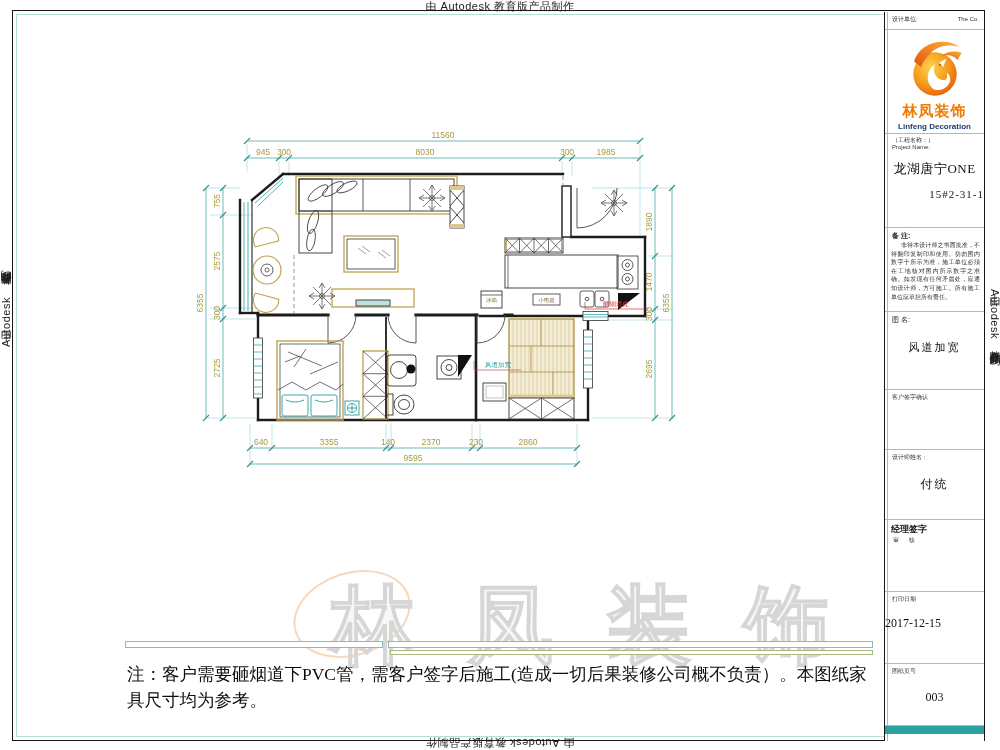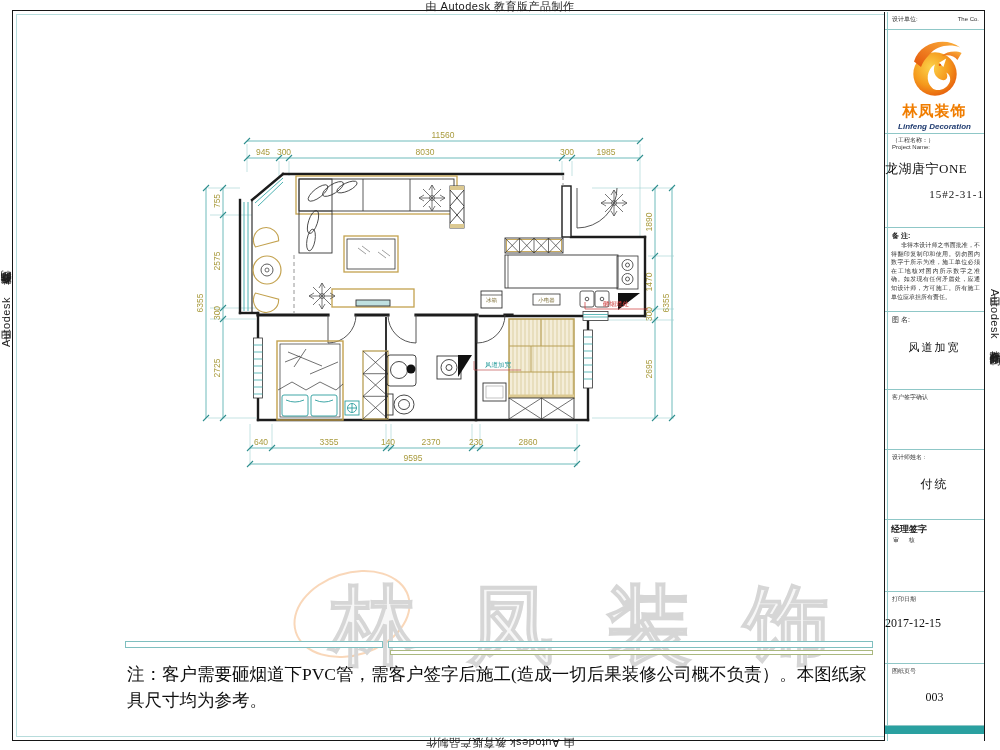--- a/index.html
+++ b/index.html
@@ -26,23 +26,23 @@
   .tb::before { content:""; position:absolute; left:2px; top:0; bottom:0; width:1px; background:#8fc7c7; }
   .tb-row { position:absolute; left:0; width:100%; border-bottom:1px solid #8fc7c7; overflow:hidden; }
   .t6 { font-size:6px; color:#333; } .t7 { font-size:7px; color:#222; }
   .lbl { position:absolute; left:7px; top:3px; }
   .serifv { font-family:"Liberation Serif", serif; }
 
   .r-designunit { top:0; height:18px; }
   .r-designunit .right { position:absolute; right:5px; top:4px; }
   .r-logo { top:18px; height:104px; text-align:center; }
   .logo-cn { font-size:15px; font-weight:bold; color:#f07d00; letter-spacing:1px; margin-top:-4px; }
-  .logo-en { font-size:8px; font-weight:bold; color:#1f3b70; margin-top:1px;font-style:italic; }
+  .logo-en { font-size:8px; font-weight:bold; color:#1f3b70; margin-top:1px; }
   .r-project { top:122px; height:94px; }
-  .proj-name { margin-top:26px; font-size:13px; letter-spacing:.5px; }
+  .proj-name { margin-top:26px; text-align:center; font-size:13px; letter-spacing:.5px; }
   .proj-unit { margin-top:10px; text-align:right; font-size:11px; letter-spacing:1px; }
   .r-remark { top:216px; height:84px; }
   .remark-p { position:absolute; left:6px; right:4px; top:13px; font-size:6px; line-height:8.6px;
               color:#333; text-align:justify; text-indent:10px; }
   .r-dwgname { top:300px; height:78px; }
   .dwg-name { margin-top:28px; text-align:center; font-size:11px; letter-spacing:2px; }
   .r-custsign { top:378px; height:60px; }
   .r-designer { top:438px; height:70px; }
   .designer-name { margin-top:26px; text-align:center; font-size:12px; letter-spacing:2px; }
   .r-manager { top:508px; height:72px; }

